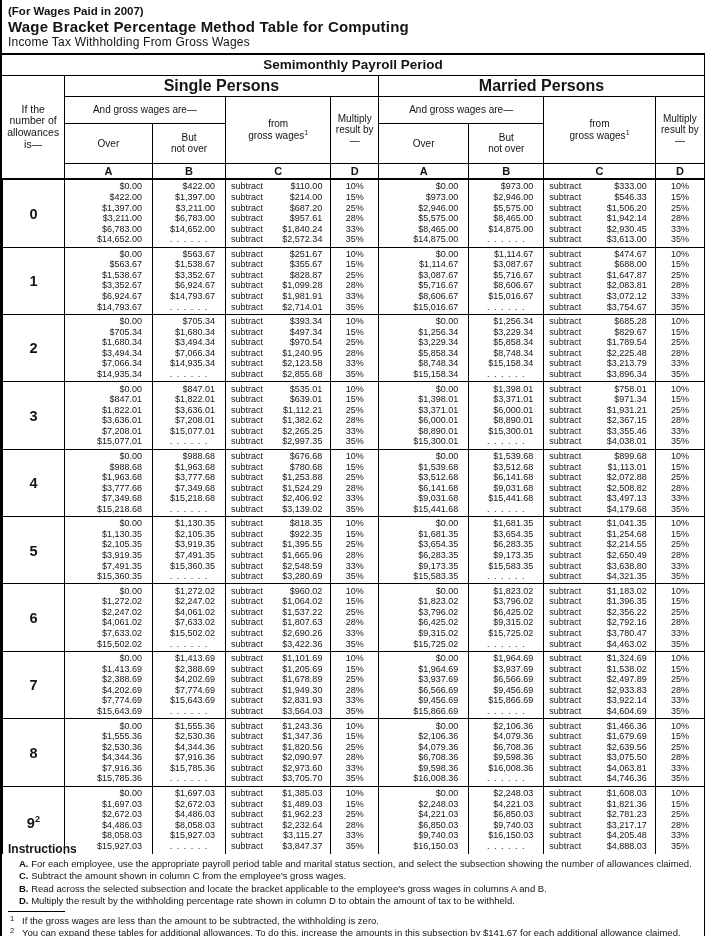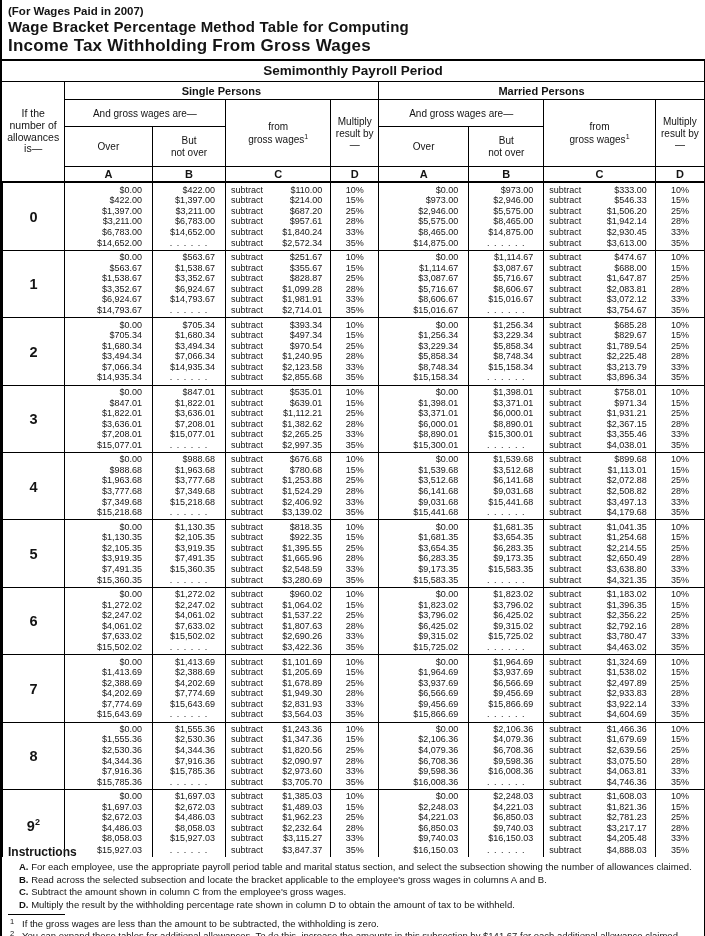--- a/index.html
+++ b/index.html
@@ -8,40 +8,40 @@
     width: 705px; height: 936px; background: #fff; color: #141414;
     font-family: "Liberation Sans", "DejaVu Sans", sans-serif;
     display: flex; flex-direction: column;
     border-left: 2px solid #000;
     overflow: hidden;
     position: relative;
   }
   .title-block { padding: 4px 4px 3px 6px; }
   .pre-title { font-size: 11.5px; font-weight: bold; line-height: 1.25; }
   .title-1 { font-size: 15px; font-weight: bold; line-height: 1.2; letter-spacing: 0.2px; }
-  .title-2 { font-size: 17px; font-weight: bold; line-height: 1.15; letter-spacing: 0.2px; }
+  .title-2 { font-size: 12px; font-weight: normal; line-height: 1.15; letter-spacing: 0.2px; }
 
   .main-box {
     border-top: 2px solid #000;
     border-right: 1.5px solid #000;
     border-bottom: 1.5px solid #000;
     flex: 1 1 auto; display: flex; flex-direction: column;
   }
   .period-title {
     text-align: center; font-weight: bold; font-size: 13.5px;
     padding: 2px 0 3px; border-bottom: 1.5px solid #000;
   }
 
   table.wb { border-collapse: collapse; table-layout: fixed; width: 100%; }
   table.wb td { border-left: 1px solid #000; }
   table.wb td.no-left { border-left: none; margin-top: 41px; }
 
   thead td { text-align: center; vertical-align: middle; font-size: 10px; line-height: 1.12; padding: 1px; }
   td.allow-head { font-size: 10.5px; border-bottom: 2px solid #000; }
-  td.sec-head { font-weight: bold; font-size: 11px; border-bottom: 1px solid #000; height: 18px; }
+  td.sec-head { font-weight: bold; font-size: 16px; border-bottom: 1px solid #000; height: 18px; }
   td.gross-head { border-bottom: 1px solid #000; height: 20px; text-align: center; }
   td.tall-head { padding: 16px 1px; }
   td.sub-head { height: 30px; }
   tr.letters td { font-weight: bold; font-size: 11px; border-top: 1px solid #000; border-bottom: 2px solid #000; height: 16px; padding: 1px; }
   sup { font-size: 7px; }
 
   tbody td { font-size: 9px; line-height: 10.3px; padding: 0; vertical-align: bottom; }
   tbody tr.group-start td { border-top: 1.5px solid #000; padding-top: 1px; }
   tbody tr.group-end td { padding-bottom: 2px; }
   td.num { text-align: right; padding-right: 10px; white-space: nowrap; }
@@ -1340,22 +1340,22 @@
               </div>
             </td>
             <td class="rate">35%</td>
           </tr>
         </tbody>
     </table>
 
     <div class="instructions">
       <div class="instr-heading">Instructions</div>
       <p class="instr"><b>A.</b> <span>For each employee, use the appropriate payroll period table and marital status section, and select the subsection showing the number of allowances claimed.</span></p>
+      <p class="instr"><b>C.</b> <span>Subtract the amount shown in column C from the employee's gross wages.</span></p>
       <p class="instr"><b>B.</b> <span>Read across the selected subsection and locate the bracket applicable to the employee's gross wages in columns A and B.</span></p>
-      <p class="instr"><b>C.</b> <span>Subtract the amount shown in column C from the employee's gross wages.</span></p>
       <p class="instr"><b>D.</b> <span>Multiply the result by the withholding percentage rate shown in column D to obtain the amount of tax to be withheld.</span></p>
       <div class="fn-rule"></div>
       <p class="footnote"><sup class="fn-marker">1</sup><span>If the gross wages are less than the amount to be subtracted, the withholding is zero.</span></p>
       <p class="footnote"><sup class="fn-marker">2</sup><span>You can expand these tables for additional allowances. To do this, increase the amounts in this subsection by $141.67 for each additional allowance claimed.</span></p>
     </div>
   </div>
 
   <div class="bottom-bar"></div>
 </div>
 

